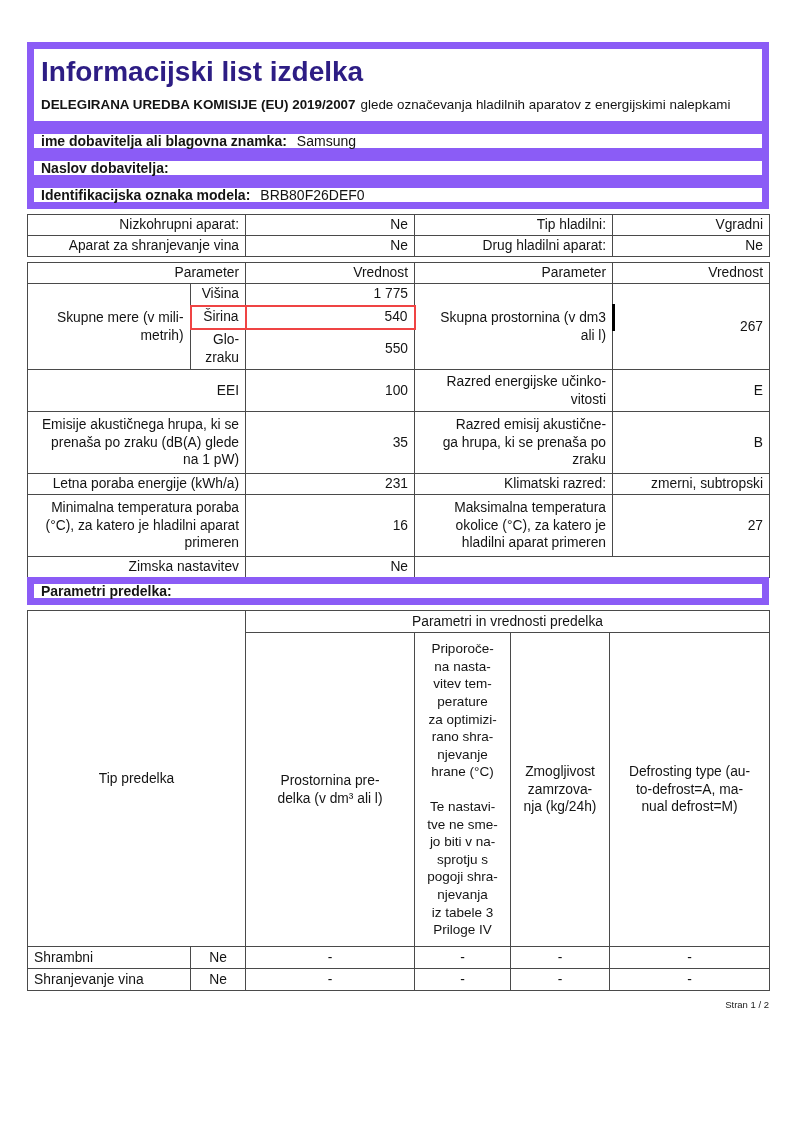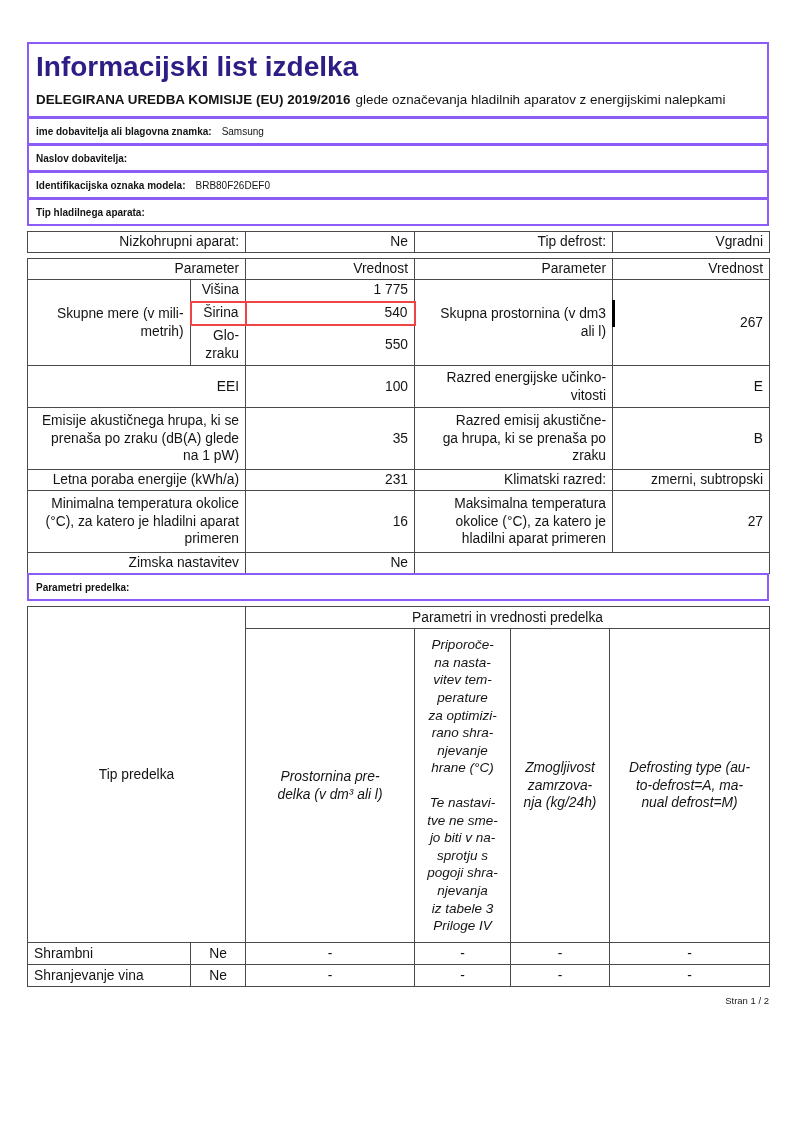--- a/index.html
+++ b/index.html
@@ -10,21 +10,21 @@
     color: #141414;
     position: relative;
     overflow: hidden;
   }
   .doc {
     position: absolute;
     left: 27px; top: 42px;
     width: 742px;
   }
   .block {
-    border: 2px solid #8b5cf6;
+    border: 7px solid #8b5cf6;
     background: #fff;
   }
   .stack { margin-top: -1px; }
   .gap { margin-top: 5px; }
 
   
   .title-box { padding: 7px 8px 9px 7px; }
   .title-box h1 {
     font-size: 28px;
     font-weight: bold;
@@ -34,21 +34,21 @@
   }
   .reg-line { font-size: 13.4px; }
   .reg-line .b { font-weight: bold; }
   .reg-line .rest { margin-left: 5px; margin-top: 20px; }
 
   
   .label-row {
     height: 28px;
     display: flex; align-items: center;
     padding: 0 7px;
-    font-size: 10px;
+    font-size: 14px;
   }
   .label-row .lbl { font-weight: bold; }
   .label-row .val { margin-left: 10px; font-weight: normal; }
 
   
   table {
     border-collapse: collapse;
     table-layout: fixed;
     width: 742px;
     background: #fff;
@@ -80,72 +80,75 @@
     content: '';
     position: absolute;
     left: -1.5px; top: 20px;
     width: 3px; height: 27px;
     background: #000;
   }
 
   
   .comp th { text-align: center; }
   .comp .group-hdr { height: 22px; }
-  .comp .tall th { height: 314px; font-style: italic; }
+  .comp .tall th { height: 314px; }
   .comp td.name { text-align: left; height: 22px; }
   .comp td.c { text-align: center; height: 22px; }
   .comp .temp-hdr { font-size: 13.5px; padding: 1px 2px; }
 
   .footer {
     width: 742px;
     margin-top: 8px;
     text-align: right;
     font-size: 9.5px;
     color: #1a1a1a;
   }
 </style>
 </head>
 <body>
 
 <div class="doc">
 
   <div class="block title-box">
     <h1>Informacijski list izdelka</h1>
-    <p class="reg-line"><span class="b">DELEGIRANA UREDBA KOMISIJE (EU) 2019/2016</span><span class="rest">glede označevanja hladilnih aparatov z energijskimi nalepkami</span></p>
+    <p class="reg-line"><span class="b">DELEGIRANA UREDBA KOMISIJE (EU) 2019/2007</span><span class="rest">glede označevanja hladilnih aparatov z energijskimi nalepkami</span></p>
   </div>
 
   <div class="block stack label-row">
     <span class="lbl">ime dobavitelja ali blagovna znamka:</span>
     <span class="val">Samsung</span>
   </div>
   <div class="block stack label-row">
     <span class="lbl">Naslov dobavitelja:</span>
   </div>
   <div class="block stack label-row">
     <span class="lbl">Identifikacijska oznaka modela:</span>
     <span class="val">BRB80F26DEF0</span>
   </div>
 
-  <div class="block stack label-row">
-    <span class="lbl">Tip hladilnega aparata:</span>
-  </div>
 
   <table class="gap">
     <colgroup>
         <col style="width:218px">
         <col style="width:169px">
         <col style="width:198px">
         <col style="width:157px">
       </colgroup>
     <tbody>
         <tr class="r21">
       <td>Nizkohrupni aparat:</td>
       <td class="vcell">Ne</td>
-      <td>Tip defrost:</td>
+      <td>Tip hladilni:</td>
       <td class="vcell">Vgradni</td>
+    </tr>
+    <tr class="r21">
+      <td>Aparat za shranjevanje vina</td>
+      <td class="vcell">Ne</td>
+      <td>Drug hladilni aparat:</td>
+      <td class="vcell">Ne</td>
     </tr>
   </tbody>
     </table>
 
 
   <table class="gap">
     <colgroup>
         <col style="width:163px">
         <col style="width:55px">
         <col style="width:169px">
@@ -194,21 +197,21 @@
 zraku</td>
       <td class="vcell">B</td>
     </tr>
     <tr class="r21">
       <td colspan="2">Letna poraba energije (kWh/a)</td>
       <td class="vcell">231</td>
       <td>Klimatski razred:</td>
       <td class="vcell">zmerni, subtropski</td>
     </tr>
     <tr class="r62">
-      <td colspan="2" class="ml">Minimalna temperatura okolice
+      <td colspan="2" class="ml">Minimalna temperatura poraba
 (°C), za katero je hladilni aparat
 primeren</td>
       <td class="vcell">16</td>
       <td class="ml">Maksimalna temperatura
 okolice (°C), za katero je
 hladilni aparat primeren</td>
       <td class="vcell">27</td>
     </tr>
     <tr class="r21">
       <td colspan="2">Zimska nastavitev</td>

